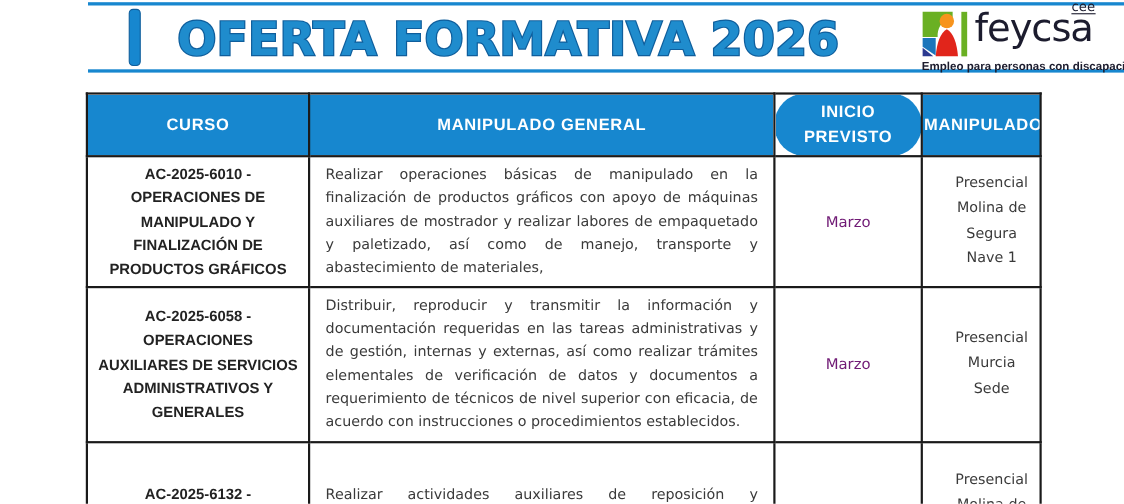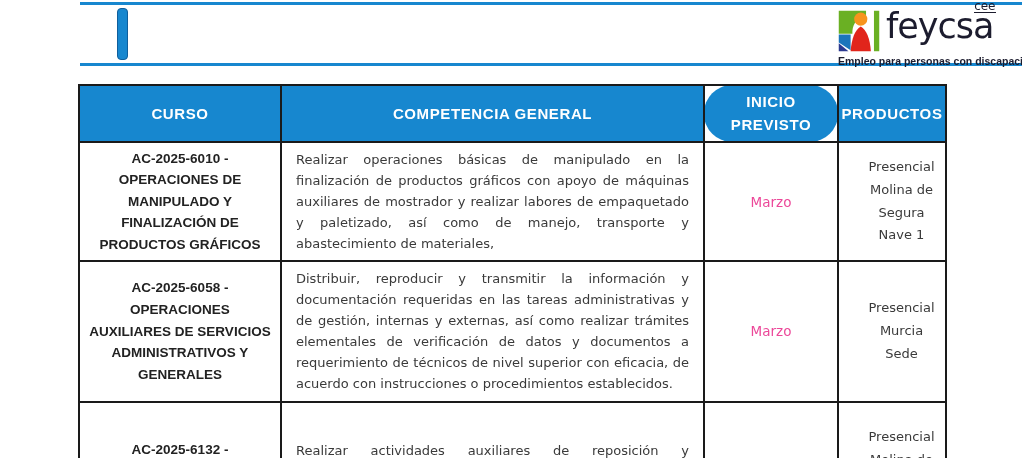--- a/index.html
+++ b/index.html
@@ -73,33 +73,34 @@
     font-family:"Liberation Sans",sans-serif;
     font-weight:bold;color:#222222;font-size:13.5px;line-height:1.6;
     text-align:center;padding:4px 8px;border-radius:28px;
   }
   td.comp{
     color:#3a3a3a;font-size:13px;line-height:1.62;
     text-align:justify;padding:6px 14px;
     font-family:"DejaVu Sans",sans-serif;
   }
   td.inicio{
-    color:#ec4899;font-size:13.5px;text-align:center;
+    color:#701a75;font-size:13.5px;text-align:center;
   }
   td.mod{
     color:#3a3a3a;font-size:13px;line-height:1.75;text-align:center;
     white-space:pre-line;
     padding-left:20px;
   }
 </style>
 </head>
 <body>
 
 <div class="banner">
   <div class="accent-bar"></div>
+  <div class="banner-title">OFERTA FORMATIVA 2026</div>
 
   <div class="logo">
     <div class="logo-row">
       <svg class="logo-mark" viewBox="0 0 50 50" xmlns="http://www.w3.org/2000/svg">
         <rect x="0" y="0" width="50" height="50" fill="#ffffff"></rect>
         <path d="M2,2 H33 V8 C23,10 18.5,16 17.5,25 L17.5,28 H2 Z" fill="#6ab023"></path>
         <path d="M2,29 H15.5 V47 L2,38 Z" fill="#1b75bb"></path>
         <path d="M2,39 L13,48 H2 Z" fill="#2b3990"></path>
         <rect x="42" y="2" width="6" height="46" fill="#6ab023"></rect>
         <circle cx="27" cy="11.5" r="7.5" fill="#f7941d"></circle>
@@ -116,24 +117,24 @@
 <table class="course-table">
   <colgroup>
     <col style="width:202px">
       <col style="width:423px">
       <col style="width:134px">
       <col style="width:108px">
   </colgroup>
   <thead>
     <tr>
       <th>CURSO</th>
-      <th>COMPETENCIA GENERAL</th>
+      <th>MANIPULADO GENERAL</th>
       <th class="th-inicio">INICIO
 PREVISTO</th>
-      <th>PRODUCTOS</th>
+      <th>MANIPULADO</th>
     </tr>
   </thead>
   <tbody>
     <tr>
       <td class="curso">AC-2025-6010 - OPERACIONES DE MANIPULADO Y FINALIZACIÓN DE PRODUCTOS GRÁFICOS</td>
       <td class="comp">Realizar operaciones básicas de manipulado en la finalización de productos gráficos con apoyo de máquinas auxiliares de mostrador y realizar labores de empaquetado y paletizado, así como de manejo, transporte y abastecimiento de materiales,</td>
       <td class="inicio">Marzo</td>
       <td class="mod">Presencial
 Molina de Segura
 Nave 1</td>

